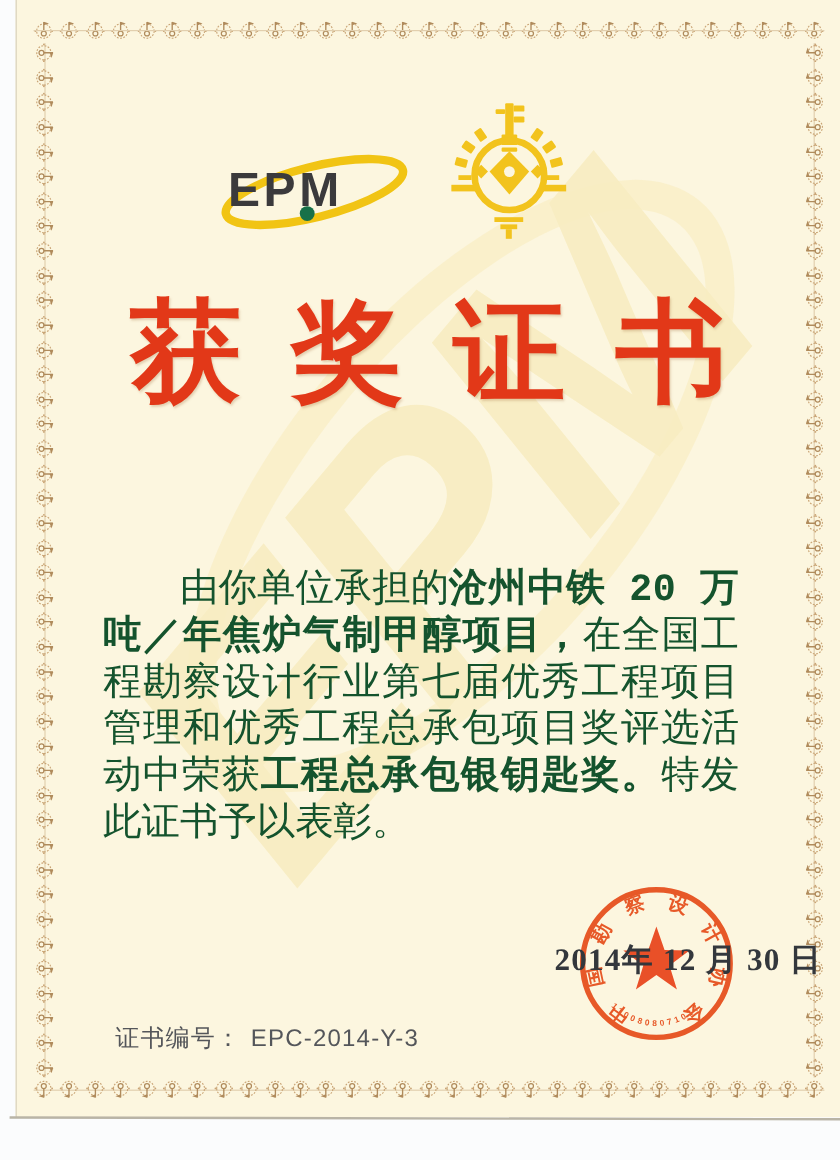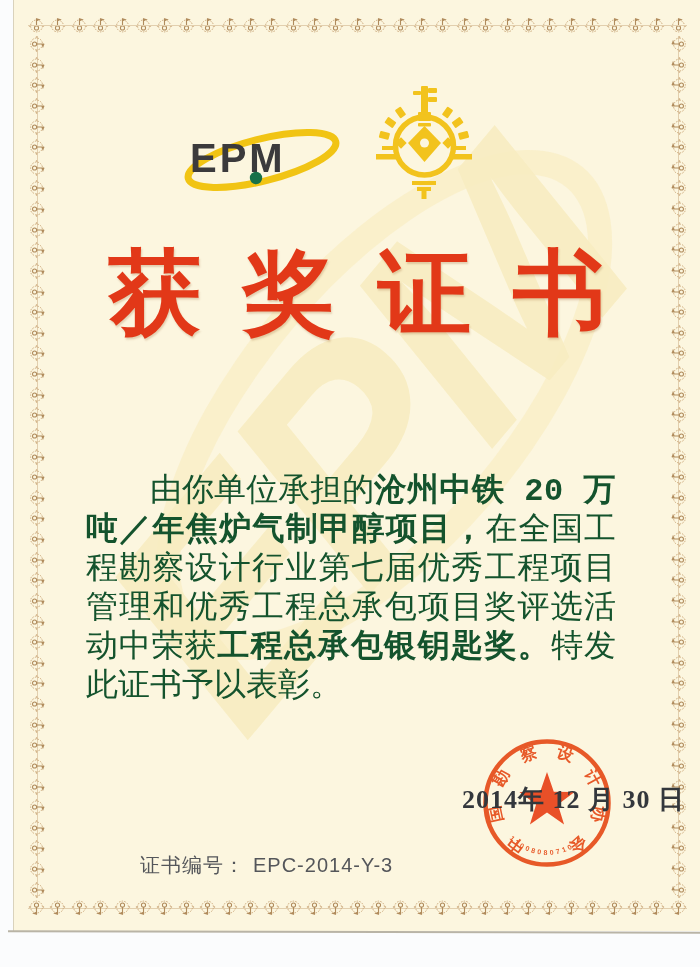--- a/index.html
+++ b/index.html
@@ -87,21 +87,21 @@
   .seal-serial { font-size:7px; letter-spacing:2.6px; fill:#e6511f; font-weight:bold; }
   .issue-date {
     position:absolute; left:448px; top:782px;
     font-family:"Liberation Serif", serif;
     font-size:26px; color:#33373c; letter-spacing:1px; white-space:nowrap;font-weight:bold;
   }
 
   
   .cert-no {
     position:absolute; left:82px; top:852px;
-    font-size:20px; color:#54565a; letter-spacing:1px;margin-left:44px;
+    font-size:20px; color:#54565a; letter-spacing:1px;
   }
   .cert-no .val { margin-left:8px; }
 </style>
 </head>
 <body>
 
 <div class="scan">
 
   <div class="paper">
 

